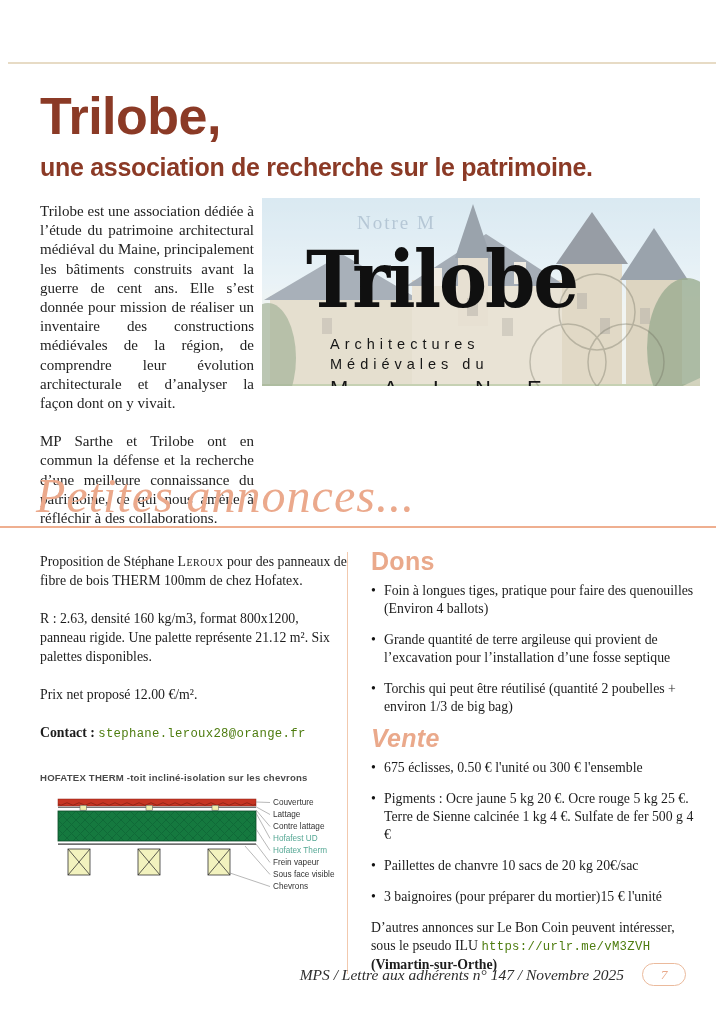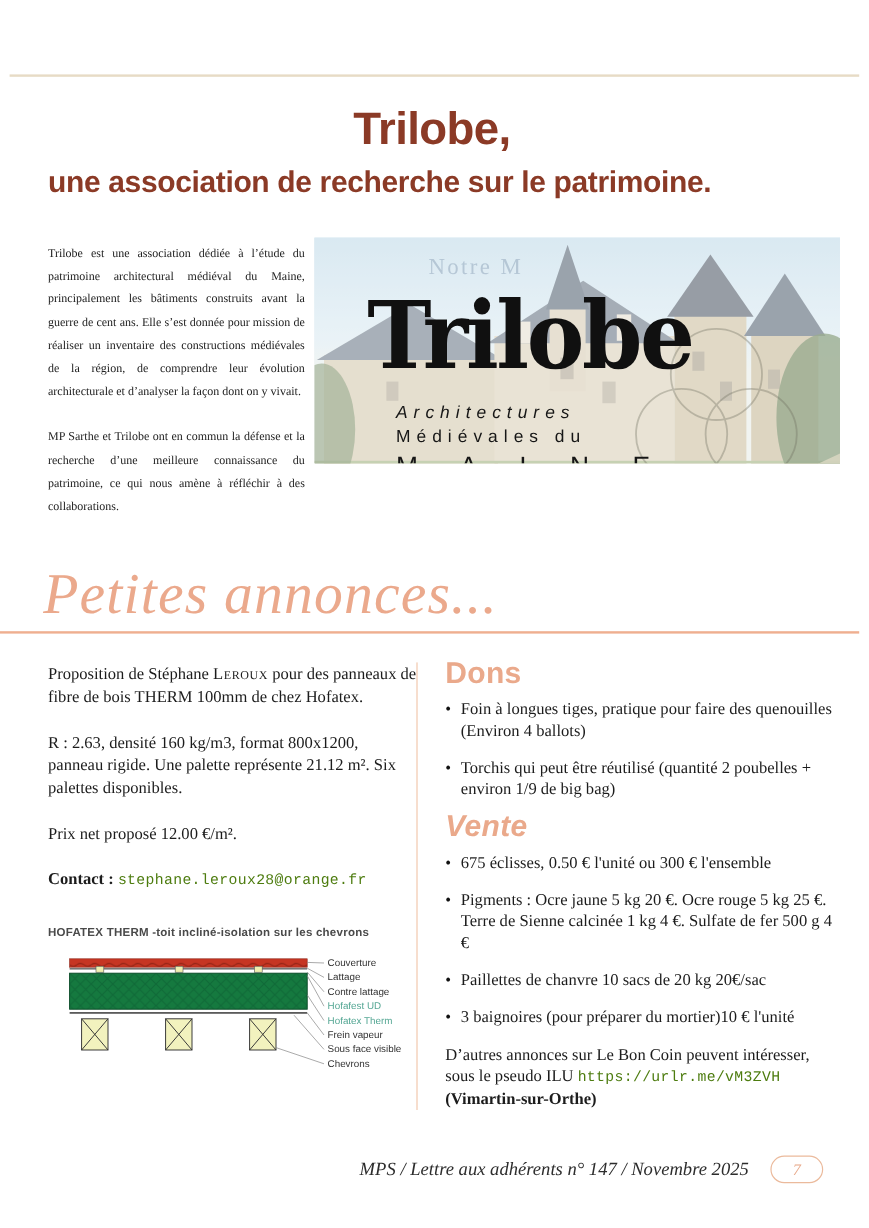--- a/index.html
+++ b/index.html
@@ -6,36 +6,36 @@
   html,body { background:#ffffff; }
   .page {
     position:relative; width:724px; height:1023px; margin:0 auto;
     background:#ffffff; overflow:hidden;
     font-family:"Liberation Serif", serif; color:#1e1e1e;
   }
   .top-rule { position:absolute; left:8px; top:62px; width:708px; height:2px; background:#E7DBC5; }
 
   
   .title-block { position:absolute; left:40px; top:88px; width:640px; color:#8B3A26; font-family:"Liberation Sans", sans-serif; }
-  .title-main { font-size:38px; font-weight:700; line-height:1.1; letter-spacing:-0.5px;text-align:center; }
+  .title-main { font-size:52px; font-weight:700; line-height:1.1; letter-spacing:-0.5px; }
   .title-sub  { font-size:25px; font-weight:700; line-height:1.15; margin-top:8px; letter-spacing:-0.3px; }
 
   
-  .intro-text { position:absolute; left:40px; top:202px; width:214px; font-size:10px; line-height:19.2px; text-align:justify; color:#222;font-family:Liberation Serif, serif; }
+  .intro-text { position:absolute; left:40px; top:202px; width:214px; font-size:15px; line-height:19.2px; text-align:justify; color:#222;font-family:Liberation Serif, serif; }
   .intro-text p + p { margin-top:19px; }
 
   
   .photo { position:absolute; left:262px; top:198px; width:438px; height:188px; overflow:hidden; background:linear-gradient(#c3dcea 0%, #dcebf2 45%, #e9eee9 60%); }
   .photo svg.scene { position:absolute; left:0; top:0; }
   .veil { position:absolute; inset:0; background:rgba(255,255,255,0.38); }
   .ghost-text { position:absolute; left:95px; top:14px; font-size:19px; letter-spacing:2px; color:rgba(115,140,165,0.38); font-family:"Liberation Serif", serif; }
   .trefoil { position:absolute; right:28px; top:72px; opacity:0.35; }
   .wordmark { position:absolute; left:44px; top:46px; font-family:"DejaVu Serif", serif; font-weight:700; font-size:72px; line-height:1; color:#101010; letter-spacing:-2px; transform:scaleY(1.08); }
   .logo-line1, .logo-line2 { position:absolute; left:68px; font-family:"Liberation Sans", sans-serif; color:#161616; font-size:14.5px; letter-spacing:5px; }
-  .logo-line1 { top:138px;font-style:italic; }
+  .logo-line1 { top:138px; }
   .logo-line2 { top:158px; }
   .logo-line3 { position:absolute; left:68px; top:178px; font-family:"Liberation Sans", sans-serif; color:#161616; font-size:22px; letter-spacing:15px; }
 
   
   .pa-wrap { position:absolute; left:0; top:474px; width:628px; height:58px; }
   .pa-rule { position:absolute; left:0; top:52px; width:716px; height:2px; background:#EFAF90; }
   .pa-heading { position:absolute; left:36px; top:-6px; font-style:italic; font-size:48px; color:#EBA98C; font-family:"Liberation Serif", serif; letter-spacing:1px; }
 
   
   .columns { position:absolute; left:40px; top:552px; width:663px; display:flex; align-items:stretch; }
@@ -204,29 +204,30 @@
         </svg>
       </div>
     </div>
 
     <div class="col-div"></div>
 
     <div class="col-right">
       <div class="sec-heading">Dons</div>
       <ul class="ads">
         <li>Foin à longues tiges, pratique pour faire des quenouilles (Environ 4 ballots)</li>
-        <li>Torchis qui peut être réutilisé (quantité 2 poubelles + environ 1/9 de big bag)</li>
+        <li>Grande quantité de terre argileuse qui provient de l’excavation pour l’installation d’une fosse septique</li>
+        <li>Torchis qui peut être réutilisé (quantité 2 poubelles + environ 1/3 de big bag)</li>
       </ul>
 
       <div class="sec-heading vente-block">Vente</div>
       <ul class="ads">
         <li>675 éclisses, 0.50 € l'unité ou 300 € l'ensemble</li>
         <li>Pigments : Ocre jaune 5 kg 20 €. Ocre rouge 5 kg 25 €. Terre de Sienne calcinée 1 kg 4 €. Sulfate de fer 500 g 4 €</li>
         <li>Paillettes de chanvre 10 sacs de 20 kg 20€/sac</li>
-        <li>3 baignoires (pour préparer du mortier)10 € l'unité</li>
+        <li>3 baignoires (pour préparer du mortier)15 € l'unité</li>
       </ul>
 
       <p class="note">
         <span>D’autres annonces sur Le Bon Coin peuvent intéresser, sous le pseudo ILU </span><a href="#" class="mono-link">https://urlr.me/vM3ZVH</a>
         <span class="note-bold">(Vimartin-sur-Orthe)</span>
       </p>
     </div>
   </div>
 
   <div class="footer">

